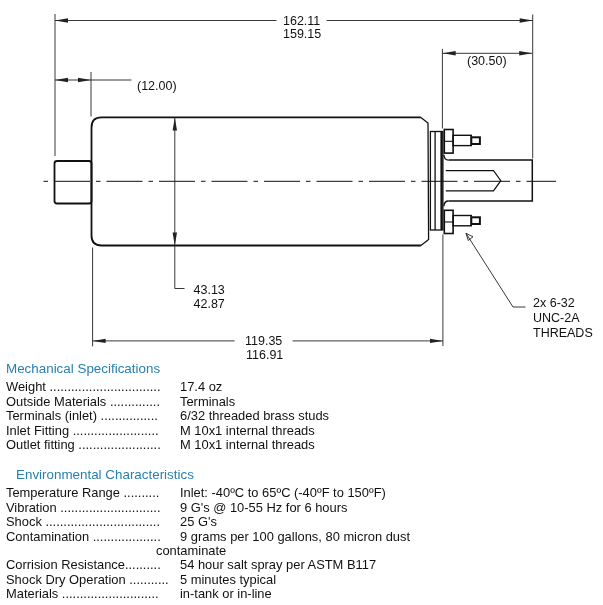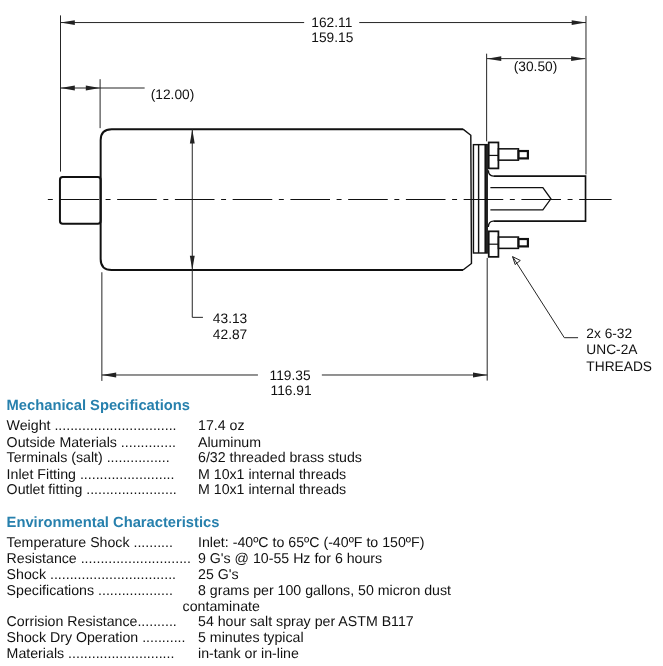--- a/index.html
+++ b/index.html
@@ -3,21 +3,21 @@
 <meta charset="utf-8">
 <style>
   html,body{margin:0;padding:0;}
   body{width:603px;height:605px;background:#ffffff;position:relative;
        font-family:"Liberation Sans",sans-serif;overflow:hidden;}
   #draw{position:absolute;left:0;top:0;}
   .row{position:absolute;left:0;top:0;width:603px;font-size:12.9px;color:#111;
        white-space:pre;}
   .lbl{position:absolute;left:6px;top:0;}
   .val{position:absolute;left:180px;top:0;}
-  .hd{position:absolute;left:6px;font-size:13.4px;font-weight:bold;color:#2780ad;white-space:pre;text-align:center;}
+  .hd{position:absolute;left:6px;font-size:13.4px;font-weight:normal;color:#2780ad;white-space:pre;text-align:center;}
 </style>
 </head>
 <body>
 <svg id="draw" width="603" height="605" viewBox="0 0 603 605">
   <g fill="none" stroke="#111111">
 
     <path d="M 43.5 181.3 H 556" stroke-width="1" stroke-dasharray="36 6 4.5 6" stroke-dashoffset="42"></path>
 
     <rect x="54.5" y="161" width="37" height="42.5" rx="2.5" stroke-width="1.8"></rect>
 
@@ -93,26 +93,26 @@
     <text x="245" y="345">119.35</text>
     <text x="246" y="359">116.91</text>
     <text x="533" y="307">2x 6-32</text>
     <text x="533" y="322">UNC-2A</text>
     <text x="533" y="337">THREADS</text>
   </g>
 </svg>
 
 <div class="hd" style="top:360.8px;">Mechanical Specifications</div>
 <div class="row" style="top:379.3px;"><span class="lbl">Weight ...............................</span><span class="val">17.4 oz</span></div>
-<div class="row" style="top:393.8px;"><span class="lbl">Outside Materials ..............</span><span class="val">Aluminum</span></div>
-<div class="row" style="top:408.3px;"><span class="lbl">Terminals (salt) ................</span><span class="val">6/32 threaded brass studs</span></div>
+<div class="row" style="top:393.8px;"><span class="lbl">Outside Materials ..............</span><span class="val">Terminals</span></div>
+<div class="row" style="top:408.3px;"><span class="lbl">Terminals (inlet) ................</span><span class="val">6/32 threaded brass studs</span></div>
 <div class="row" style="top:422.8px;"><span class="lbl">Inlet Fitting ........................</span><span class="val">M 10x1 internal threads</span></div>
 <div class="row" style="top:437.3px;"><span class="lbl">Outlet fitting .......................</span><span class="val">M 10x1 internal threads</span></div>
 
-<div class="hd" style="top:467.3px;">Environmental Characteristics</div>
-<div class="row" style="top:485.3px;"><span class="lbl">Temperature Shock ..........</span><span class="val">Inlet: -40ºC to 65ºC (-40ºF to 150ºF)</span></div>
-<div class="row" style="top:499.8px;"><span class="lbl">Resistance ............................</span><span class="val">9 G's @ 10-55 Hz for 6 hours</span></div>
+<div class="hd" style="top:467.3px;margin-left:10px;">Environmental Characteristics</div>
+<div class="row" style="top:485.3px;"><span class="lbl">Temperature Range ..........</span><span class="val">Inlet: -40ºC to 65ºC (-40ºF to 150ºF)</span></div>
+<div class="row" style="top:499.8px;"><span class="lbl">Vibration ............................</span><span class="val">9 G's @ 10-55 Hz for 6 hours</span></div>
 <div class="row" style="top:514.3px;"><span class="lbl">Shock ................................</span><span class="val">25 G's</span></div>
-<div class="row" style="top:528.8px;"><span class="lbl">Specifications ...................</span><span class="val">8 grams per 100 gallons, 50 micron dust</span></div>
-<div class="row" style="top:543.3px;"><span class="val" style="left:166px;">contaminate</span></div>
+<div class="row" style="top:528.8px;"><span class="lbl">Contamination ...................</span><span class="val">9 grams per 100 gallons, 80 micron dust</span></div>
+<div class="row" style="top:543.3px;"><span class="val" style="left:156px;">contaminate</span></div>
 <div class="row" style="top:557.3px;"><span class="lbl">Corrision Resistance..........</span><span class="val">54 hour salt spray per ASTM B117</span></div>
 <div class="row" style="top:571.8px;"><span class="lbl">Shock Dry Operation ...........</span><span class="val">5 minutes typical</span></div>
 <div class="row" style="top:586.3px;"><span class="lbl">Materials ...........................</span><span class="val">in-tank or in-line</span></div>
 
 </body></html>

